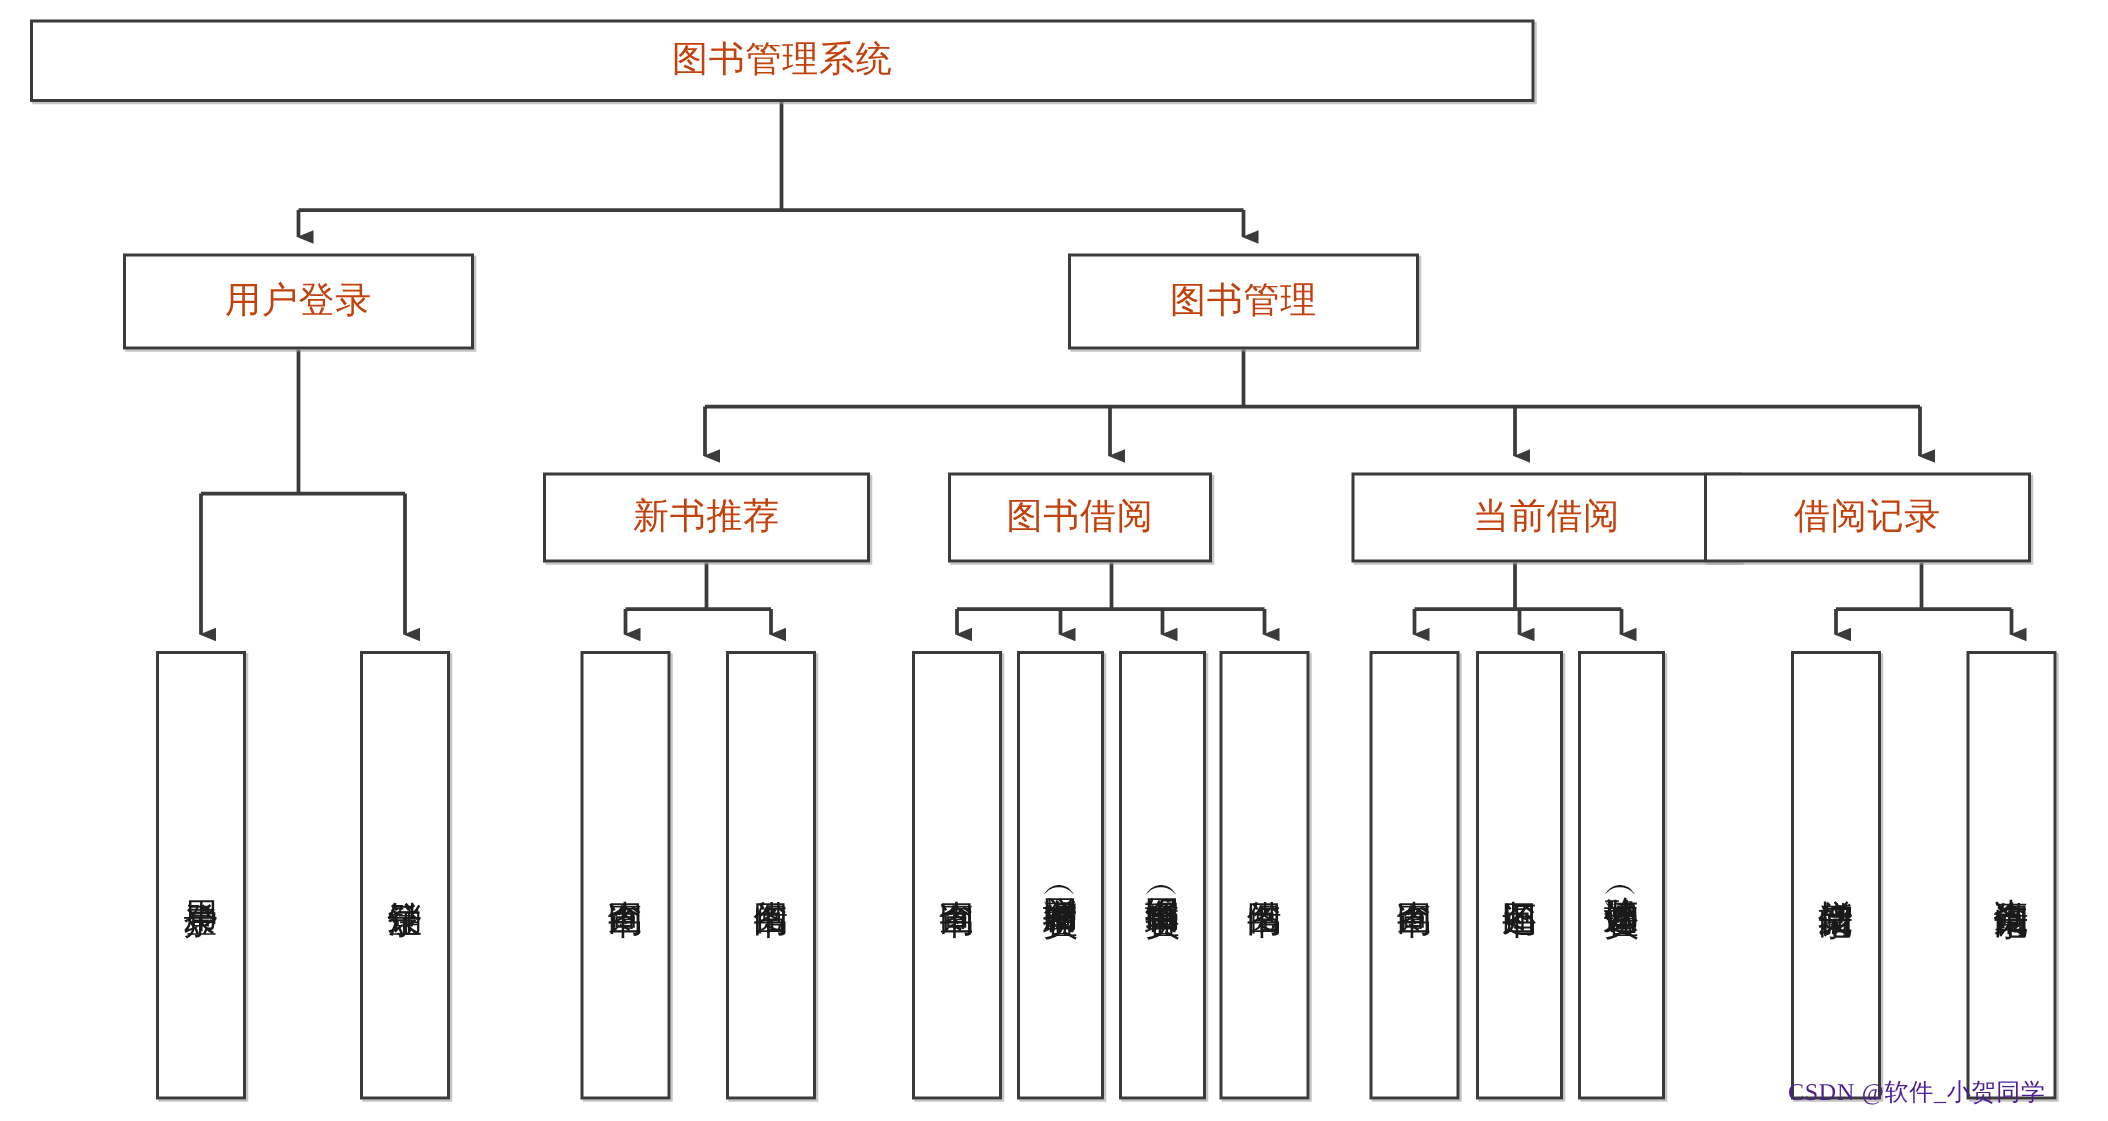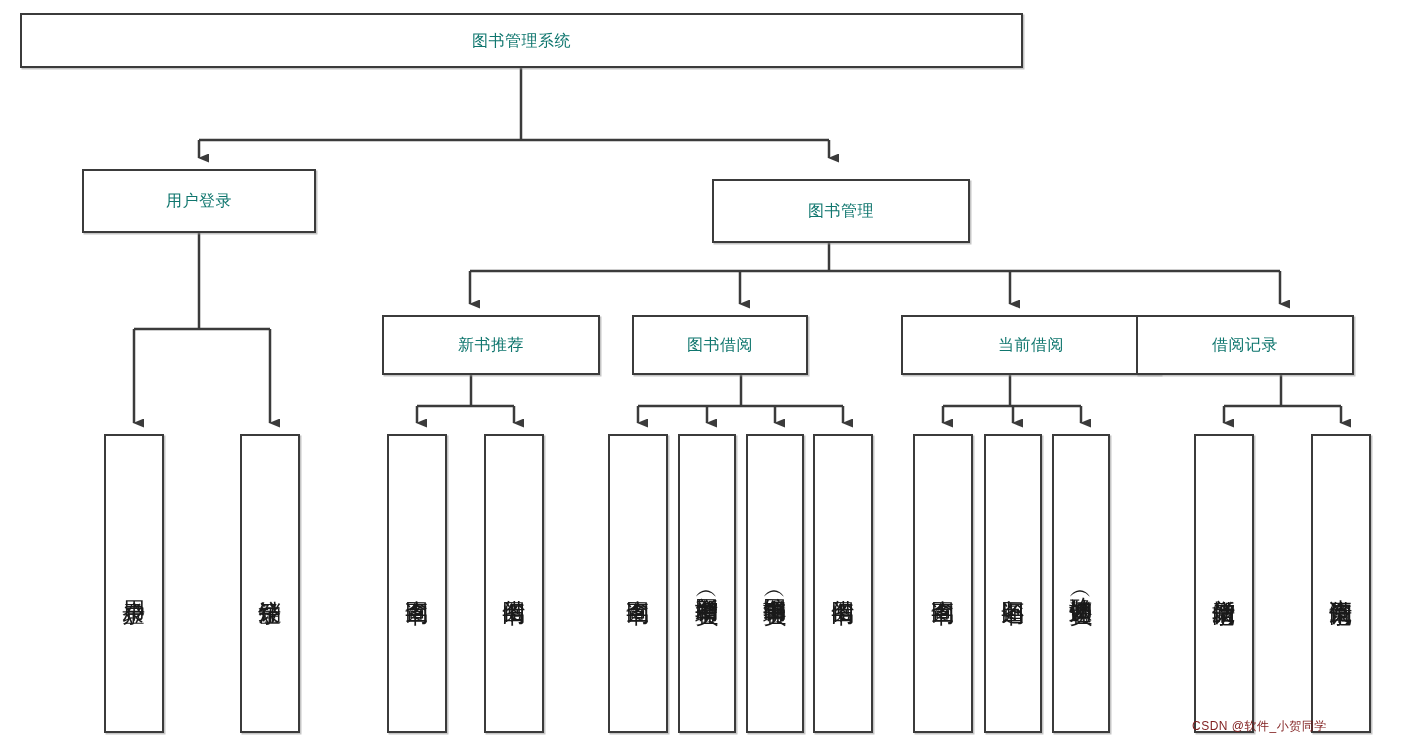--- a/index.html
+++ b/index.html
@@ -26,41 +26,42 @@
     position: absolute;
     box-sizing: border-box;
     border: 2.5px solid #3b3b3b;
     background: #ffffff;
     display: flex;
     align-items: center;
     justify-content: center;
     box-shadow: 1.5px 1.5px 0 0 rgba(150,150,150,0.55);
   }
   .node-label-h {
-    font-size: 16px;
-    color: #0f766e;
+    font-size: 24px;
+    color: #c2410c;
     line-height: 1.1;
     white-space: nowrap;
     letter-spacing: 0.5px;
   }
   .node-label-v {
     font-size: 23px;
     color: #1a1a1a;
     writing-mode: vertical-rl;
     text-orientation: upright;
     line-height: 1.16;
     letter-spacing: 1px;
     white-space: nowrap;
   }
   .watermark {
     position: absolute;
-    font-size: 12px;
-    color: #7f1d1d;
+    font-size: 16px;
+    color: #4c1d95;
     white-space: nowrap;
     letter-spacing: 0.5px;
+    font-family: Liberation Serif, serif;
   }
 </style>
 </head>
 <body>
 
 <div id="stage">
 
   <svg id="diagram-svg" width="1405" height="747" viewBox="0 0 1405 747" xmlns="http://www.w3.org/2000/svg">
     <defs>
       <marker id="arrowhead" markerWidth="9" markerHeight="11" refX="4.5" refY="10" orient="auto" markerUnits="userSpaceOnUse">
@@ -104,24 +105,24 @@
       </g>
   </svg>
 
   <div id="nodes">
       <div class="node-box" style="left: 20px; top: 13px; width: 1003px; height: 55px;">
         <span class="node-label-h">图书管理系统</span>
       </div>
       <div class="node-box" style="left: 82px; top: 169px; width: 234px; height: 64px;">
         <span class="node-label-h">用户登录</span>
       </div>
-      <div class="node-box" style="left: 712px; top: 179px; width: 258px; height: 64px; align-items: center;">
+      <div class="node-box" style="left: 712px; top: 169px; width: 234px; height: 64px; align-items: center;">
         <span class="node-label-h">图书管理</span>
       </div>
-      <div class="node-box" style="left: 362px; top: 315px; width: 218px; height: 60px; margin-left: 20px;">
+      <div class="node-box" style="left: 362px; top: 315px; width: 218px; height: 60px;">
         <span class="node-label-h">新书推荐</span>
       </div>
       <div class="node-box" style="left: 632px; top: 315px; width: 176px; height: 60px;">
         <span class="node-label-h">图书借阅</span>
       </div>
       <div class="node-box" style="left: 901px; top: 315px; width: 260px; height: 60px;">
         <span class="node-label-h">当前借阅</span>
       </div>
       <div class="node-box" style="left: 1136px; top: 315px; width: 218px; height: 60px;">
         <span class="node-label-h">借阅记录</span>

